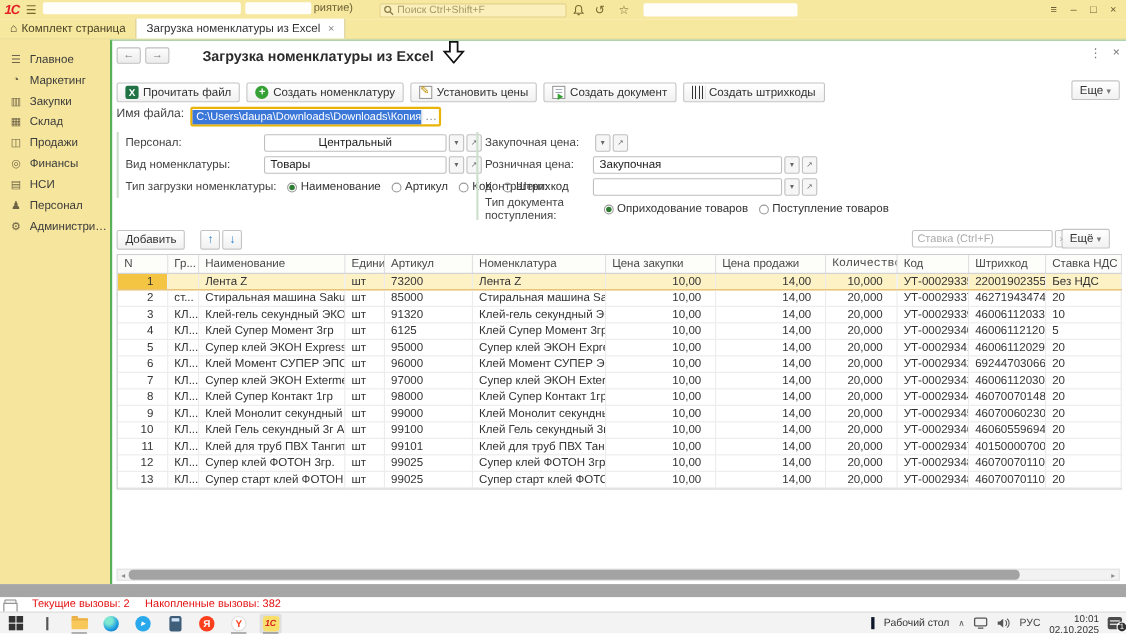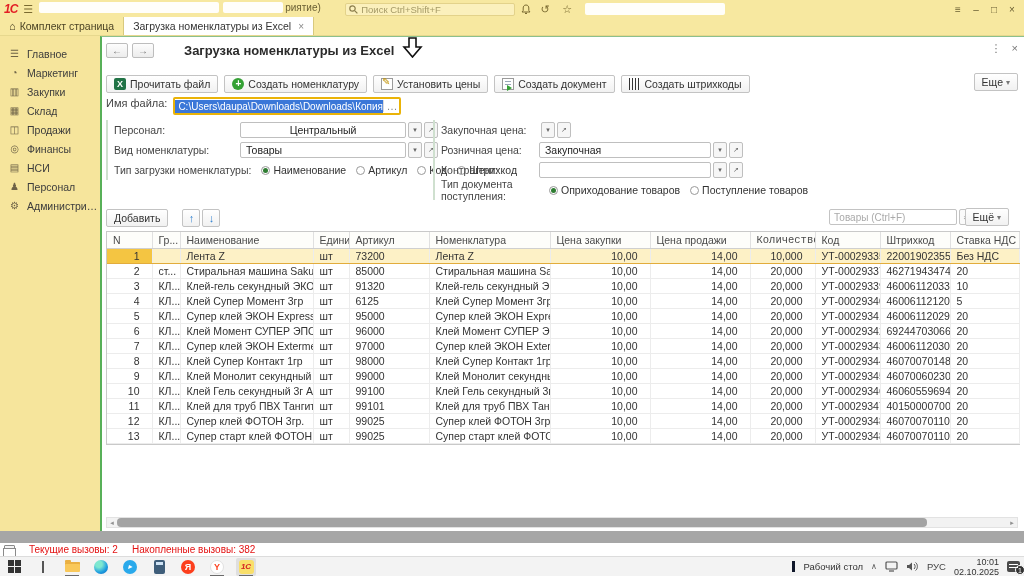--- a/index.html
+++ b/index.html
@@ -363,21 +363,21 @@
 
     <div class="cmdbar">
       <button class="btn">
         <span>Добавить</span>
       </button>
       <span class="updown">
         <span class="arrbtn">↑</span>
         <span class="arrbtn">↓</span>
       </span>
       <span class="tbl-search">
-        <span class="search-fld">Товары (Ctrl+F)</span>
+        <span class="search-fld">Ставка (Ctrl+F)</span>
         <span class="clr-btn">×</span>
       </span>
       <button class="btn more-bottom">
         <span>Ещё</span>
         <span class="caret">▾</span>
       </button>
     </div>
 
     <div class="tblwrap">
       <table class="grid">

